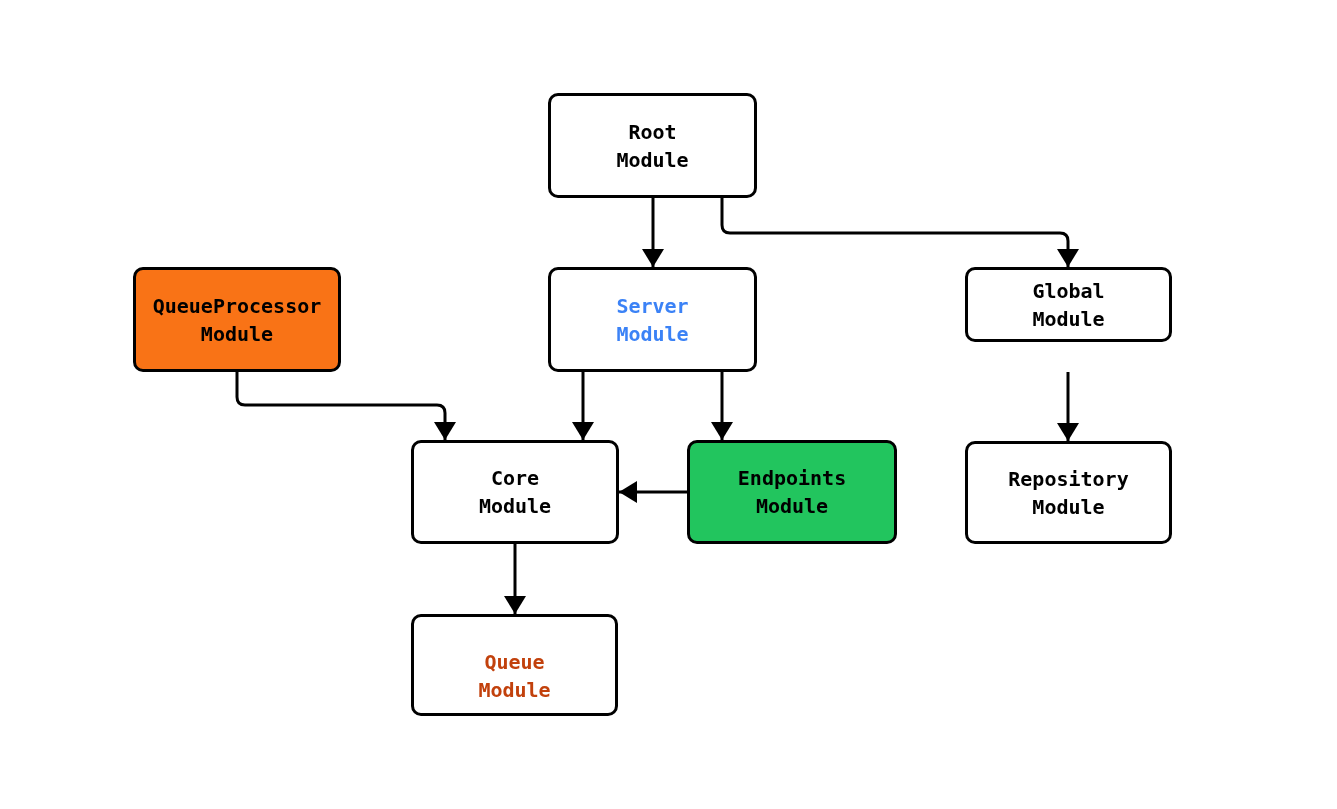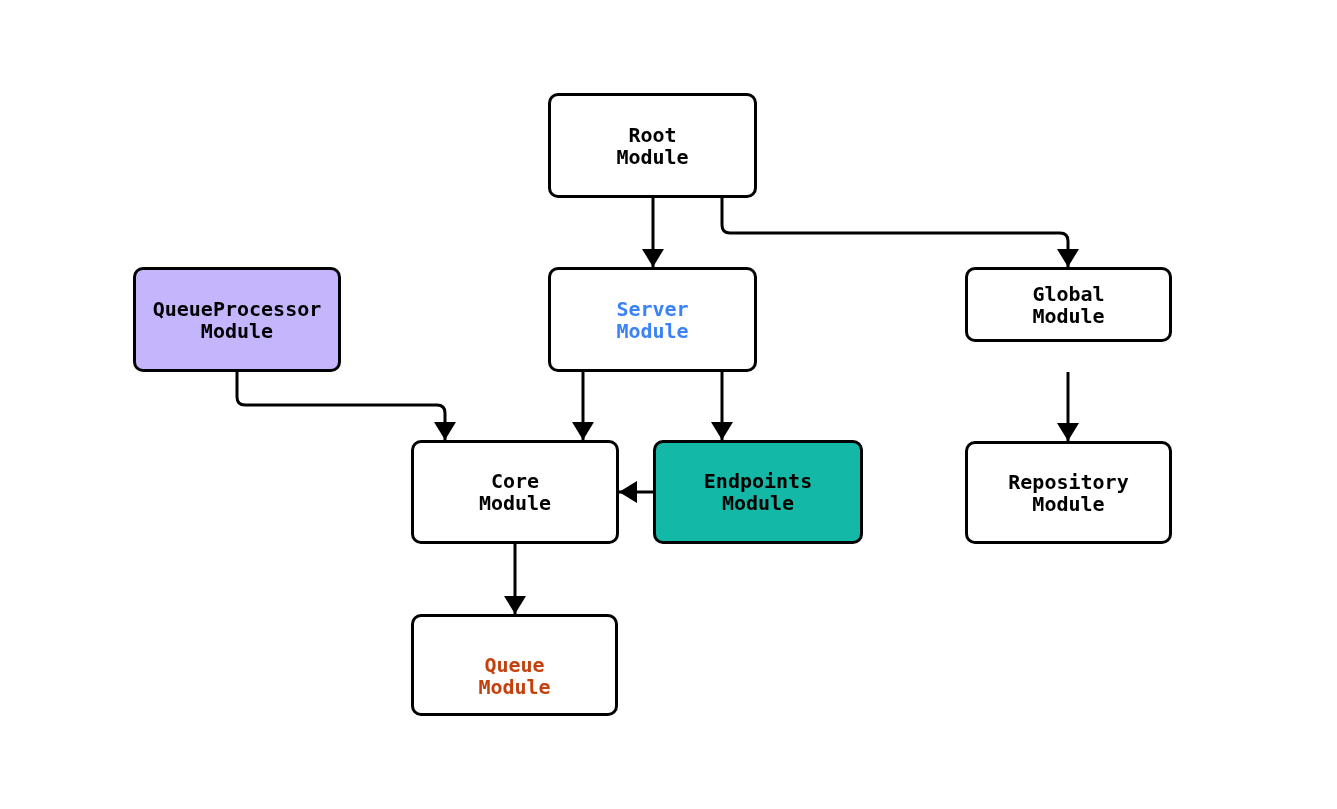--- a/index.html
+++ b/index.html
@@ -32,21 +32,21 @@
     border-width: 3px;
     border-radius: 10px;
     display: flex;
     align-items: center;
     justify-content: center;
   }
   .node-label {
     font-family: "DejaVu Sans Mono", "Liberation Mono", monospace;
     font-weight: bold;
     font-size: 20px;
-    line-height: 22px;
+    line-height: 28px;
     text-align: center;
     white-space: pre-line;
   }
 </style>
 </head>
 <body>
 
 <div id="canvas" class="canvas" style="background: rgb(255, 255, 255);">
   <svg id="edge-layer" class="edge-layer" width="1337" height="809" viewBox="0 0 1337 809" xmlns="http://www.w3.org/2000/svg">
     <defs>
@@ -63,37 +63,37 @@
         <path class="edge-path" d="M687,492 L619,492" stroke="#000000" stroke-width="3" marker-end="url(#arrowhead)"></path>
         <path class="edge-path" d="M1068,372 L1068,441" stroke="#000000" stroke-width="3" marker-end="url(#arrowhead)"></path>
         <path class="edge-path" d="M515,544 L515,614" stroke="#000000" stroke-width="3" marker-end="url(#arrowhead)"></path>
       </g>
   </svg>
   <div id="node-layer">
       <div class="node" style="left: 548px; top: 93px; width: 209px; height: 105px; border-color: rgb(0, 0, 0); background: rgb(255, 255, 255);">
         <div class="node-label" style="color: rgb(0, 0, 0);">Root
 Module</div>
       </div>
-      <div class="node" style="left: 133px; top: 267px; width: 208px; height: 105px; border-color: rgb(0, 0, 0); background: #c4b5fd;">
+      <div class="node" style="left: 133px; top: 267px; width: 208px; height: 105px; border-color: rgb(0, 0, 0); background: #f97316;">
         <div class="node-label" style="color: rgb(0, 0, 0);">QueueProcessor
 Module</div>
       </div>
       <div class="node" style="left: 548px; top: 267px; width: 209px; height: 105px; border-color: rgb(0, 0, 0); background: rgb(255, 255, 255);">
         <div class="node-label" style="color: #3b82f6;">Server
 Module</div>
       </div>
       <div class="node" style="left: 965px; top: 267px; width: 207px; height: 75px; border-color: rgb(0, 0, 0); background: rgb(255, 255, 255);">
         <div class="node-label" style="color: rgb(0, 0, 0);">Global
 Module</div>
       </div>
       <div class="node" style="left: 411px; top: 440px; width: 208px; height: 104px; border-color: rgb(0, 0, 0); background: rgb(255, 255, 255);">
         <div class="node-label" style="color: rgb(0, 0, 0);">Core
 Module</div>
       </div>
-      <div class="node" style="left: 653px; top: 440px; width: 210px; height: 104px; border-color: rgb(0, 0, 0); background: #14b8a6;">
+      <div class="node" style="left: 687px; top: 440px; width: 210px; height: 104px; border-color: rgb(0, 0, 0); background: #22c55e;">
         <div class="node-label" style="color: rgb(0, 0, 0);">Endpoints
 Module</div>
       </div>
       <div class="node" style="left: 965px; top: 441px; width: 207px; height: 103px; border-color: rgb(0, 0, 0); background: rgb(255, 255, 255);">
         <div class="node-label" style="color: rgb(0, 0, 0);">Repository
 Module</div>
       </div>
       <div class="node" style="left: 411px; top: 614px; width: 207px; height: 102px; border-color: rgb(0, 0, 0); background: rgb(255, 255, 255);">
         <div class="node-label" style="color: #c2410c; margin-top: 22px;">Queue
 Module</div>

